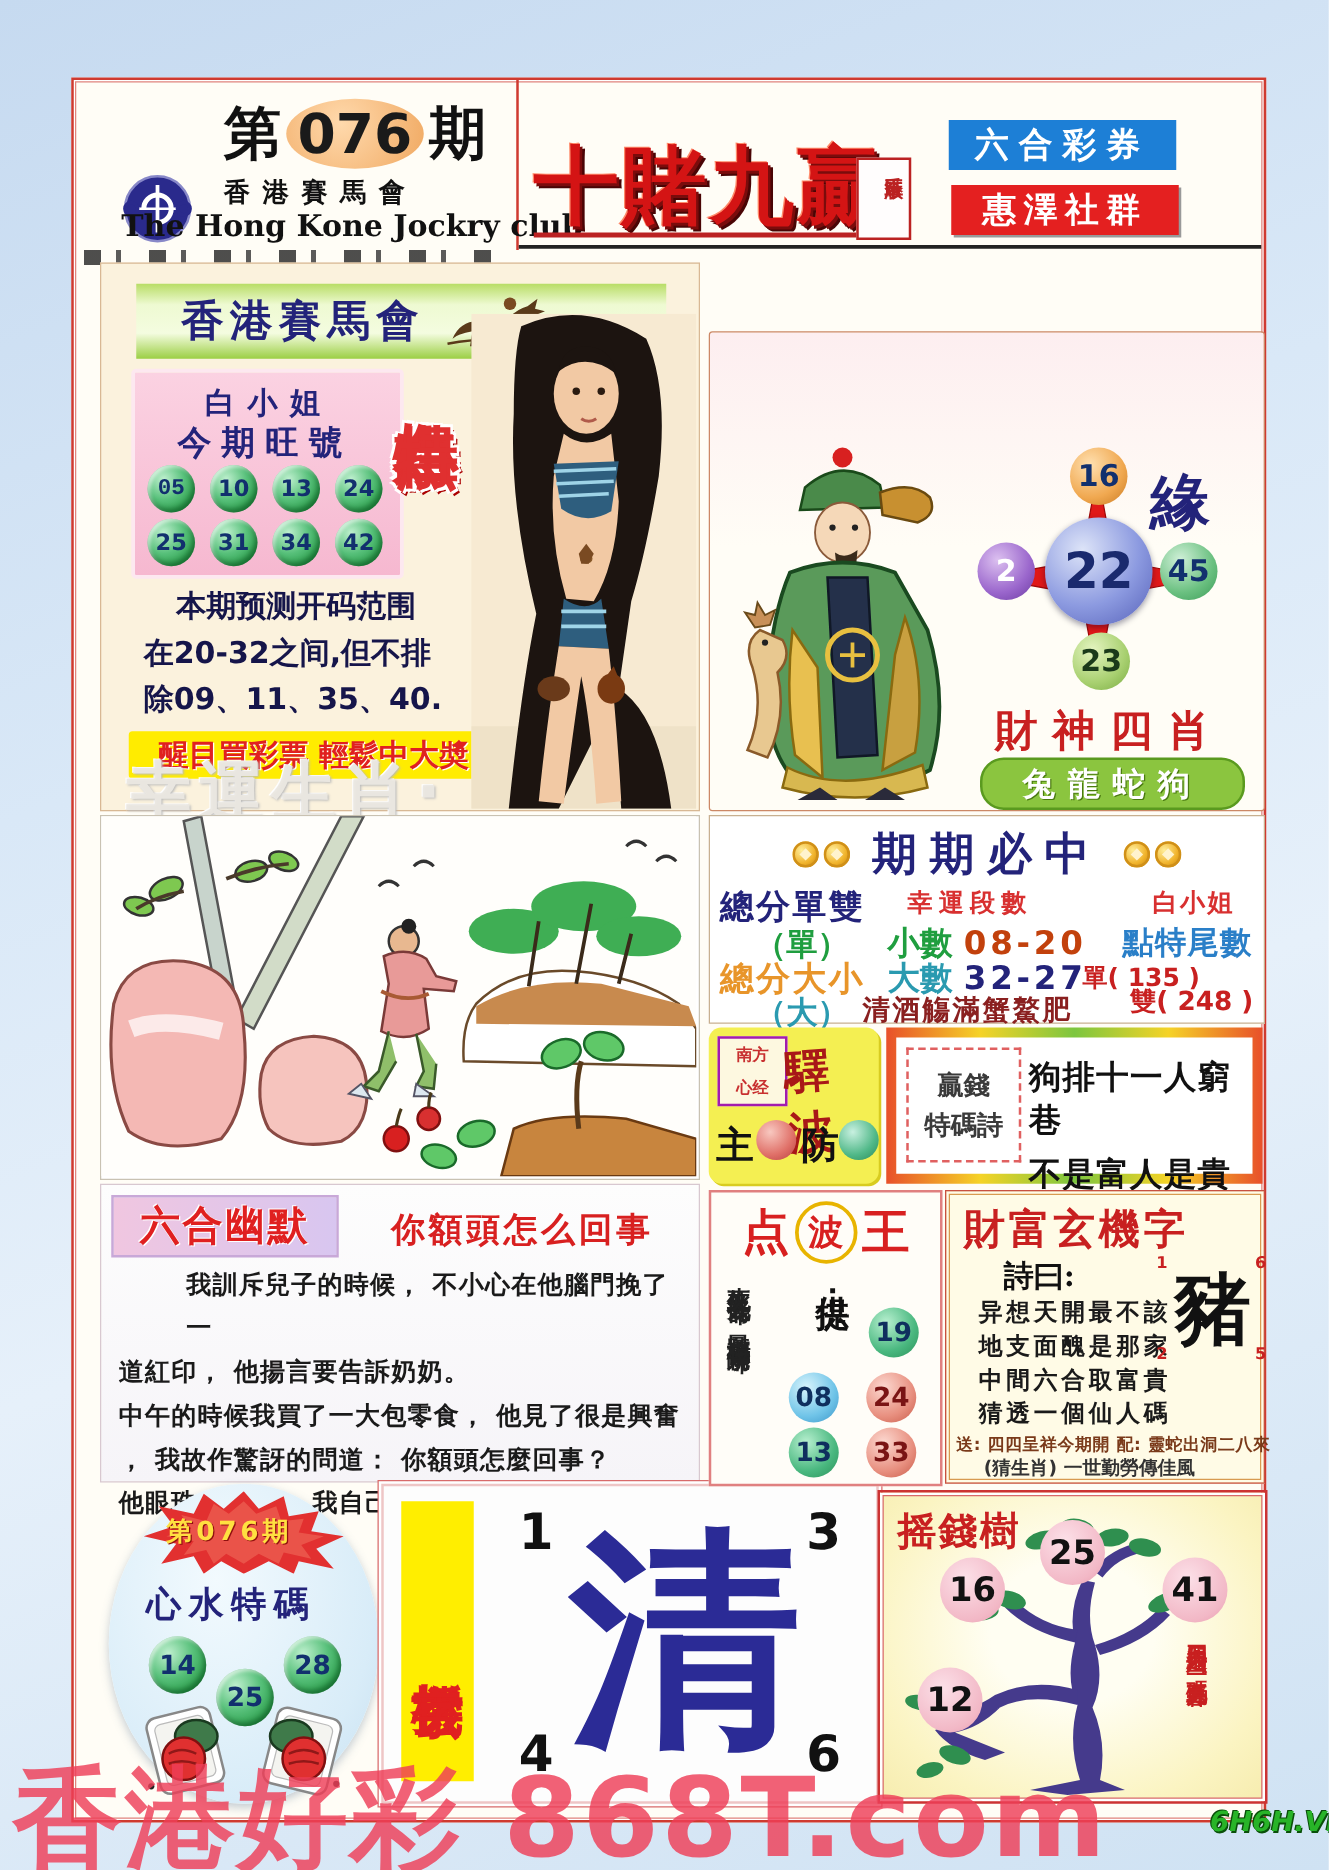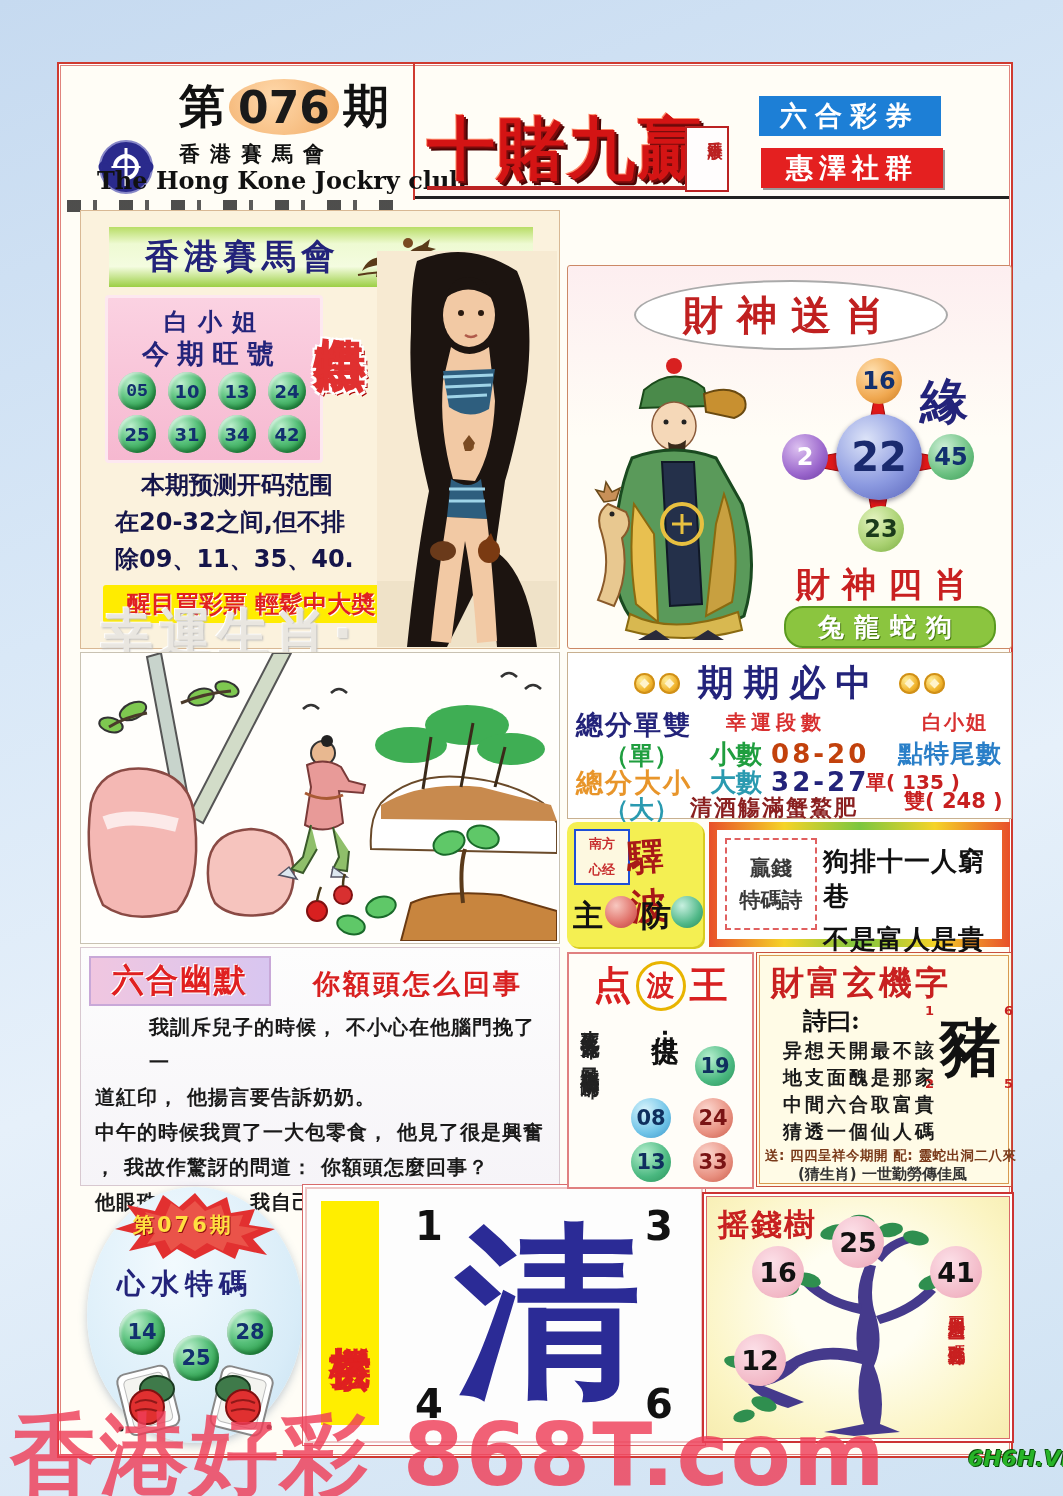--- a/index.html
+++ b/index.html
@@ -214,23 +214,20 @@
   <div class="panel" style="left:246px;top:1123px;width:394px;height:252px;background:#fdfdfd;border:2px solid #eec6c6;box-shadow:0 0 0 2px #fff,0 0 0 3px #d86a6a;">
     <div class="abs vtext" style="left:14px;top:12px;width:58px;height:224px;background:#ffee00;color:#e02020;font-size:42px;font-weight:900;display:flex;align-items:center;justify-content:center;line-height:58px;">玄機折字</div>
     <div class="abs" style="left:108px;top:14px;font-size:40px;font-weight:900;color:#111;">1</div>
     <div class="abs" style="left:338px;top:14px;font-size:40px;font-weight:900;color:#111;">3</div>
     <div class="abs" style="left:108px;top:192px;font-size:40px;font-weight:900;color:#111;">4</div>
     <div class="abs" style="left:338px;top:192px;font-size:40px;font-weight:900;color:#111;">6</div>
     <div class="abs" style="left:126px;top:14px;width:230px;height:224px;display:flex;align-items:center;justify-content:center;font-size:185px;font-weight:900;color:#2b2b96;">清</div>
   </div>
 
   <div class="panel" style="left:508px;top:201px;width:443px;height:382px;background:linear-gradient(180deg,#fdeef0 0%,#fffdf6 45%);border:1px solid #cc8866;border-radius:3px;">
-    <div class="abs" style="left:66px;top:14px;width:310px;height:66px;border:2px solid #aaa;border-radius:50%;background:#fff;display:flex;align-items:center;justify-content:center;">
-      <span style="font-size:40px;font-weight:900;color:#c02020;letter-spacing:14px;">財神送肖</span>
-    </div>
 
     <svg class="abs" style="left:6px;top:88px;" width="220" height="288" viewBox="0 0 220 288">
       <path d="M70 36 Q100 10 130 34 L134 52 L66 54 Z" fill="#4a8a4a" stroke="#1a4a1a" stroke-width="2"></path>
       <circle cx="100" cy="12" r="8" fill="#d82020"></circle>
       <path d="M130 40 Q156 30 170 44 Q176 58 160 64 L132 58 Z" fill="#c89030" stroke="#6a4a10" stroke-width="2"></path>
       <ellipse cx="100" cy="72" rx="22" ry="24" fill="#f5d8b8" stroke="#8a5a3a" stroke-width="1.5"></ellipse>
       <circle cx="92" cy="68" r="2.5" fill="#222"></circle>
           <circle cx="110" cy="68" r="2.5" fill="#222"></circle>
       <path d="M94 88 Q102 94 112 86 L110 108 L96 108 Z" fill="#3a2a1a"></path>
       <path d="M58 104 Q100 88 142 104 L168 150 Q186 210 170 262 Q130 284 70 278 Q36 250 40 190 Q44 136 58 104 Z" fill="#5a9a5a" stroke="#1a4a20" stroke-width="3"></path>
@@ -284,21 +281,21 @@
       <span style="color:#23237a;letter-spacing:3px;">32-27</span>
     </div>
     <div class="abs" style="left:298px;top:116px;font-size:20px;font-weight:900;color:#c82020;">單( 135 )</div>
     <div class="abs" style="left:122px;top:140px;font-size:22px;font-weight:900;color:#8a2020;letter-spacing:2px;">清酒觴滿蟹鰲肥</div>
     <div class="abs" style="left:354px;top:56px;font-size:20px;font-weight:900;color:#d83030;letter-spacing:2px;">白小姐</div>
     <div class="abs" style="left:330px;top:84px;font-size:25px;font-weight:900;color:#2a7fc8;letter-spacing:1px;">點特尾數</div>
     <div class="abs" style="left:336px;top:134px;font-size:21px;font-weight:900;color:#c82020;">雙( 248 )</div>
   </div>
 
   <div class="abs" style="left:508px;top:758px;width:136px;height:125px;background:#f4ef52;border-radius:10px;box-shadow:2px 2px 0 #d8cc20;">
-    <div class="abs" style="left:7px;top:7px;width:52px;height:52px;border:2px solid #1d4ed8;display:grid;grid-template-rows:1fr 1fr;align-items:center;justify-items:center;color:#c83030;font-size:13px;font-weight:900;background:#fdf8e0;">
+    <div class="abs" style="left:7px;top:7px;width:52px;height:52px;border:2px solid #a21caf;display:grid;grid-template-rows:1fr 1fr;align-items:center;justify-items:center;color:#c83030;font-size:13px;font-weight:900;background:#fdf8e0;">
       <span>南方</span>
       <span>心经</span>
     </div>
     <div class="abs" style="left:62px;top:10px;font-size:36px;font-weight:900;color:#a81818;letter-spacing:2px;transform:rotate(-4deg);">驛波</div>
     <div class="abs" style="left:6px;top:74px;font-size:30px;font-weight:900;color:#111;">主</div>
     <div class="abs" style="left:38px;top:74px;width:32px;height:32px;border-radius:50%;background:radial-gradient(circle at 35% 30%,#f8c8c0,#e07068 60%,#b84040);"></div>
     <div class="abs" style="left:74px;top:74px;font-size:30px;font-weight:900;color:#111;">防</div>
     <div class="abs" style="left:104px;top:74px;width:32px;height:32px;border-radius:50%;background:radial-gradient(circle at 35% 30%,#c8f0e0,#50b888 60%,#2a8858);"></div>
   </div>
 
@@ -343,21 +340,21 @@
       <div>猜透一個仙人碼</div>
     </div>
     <div class="abs" style="left:178px;top:56px;width:70px;height:78px;">
       <span style="position:absolute;left:-10px;top:-6px;font-size:13px;font-weight:900;color:#c82020;">1</span>
       <span style="position:absolute;right:-8px;top:-6px;font-size:13px;font-weight:900;color:#c82020;">6</span>
       <span style="position:absolute;left:-10px;bottom:-4px;font-size:13px;font-weight:900;color:#c82020;">2</span>
       <span style="position:absolute;right:-8px;bottom:-4px;font-size:13px;font-weight:900;color:#c82020;">5</span>
       <span style="position:absolute;left:0;top:0;width:70px;height:78px;display:flex;align-items:center;justify-content:center;font-size:62px;font-weight:900;color:#111;">豬</span>
     </div>
     <div class="abs" style="left:8px;top:194px;font-size:13.5px;font-weight:900;color:#7a3a1a;letter-spacing:.5px;white-space:nowrap;">送: 四四呈祥今期開  配: 靈蛇出洞二八來</div>
-    <div class="abs" style="left:30px;top:212px;font-size:15px;font-weight:900;color:#333;margin-left:11px;">(猜生肖) 一世勤勞傳佳風</div>
+    <div class="abs" style="left:30px;top:212px;font-size:15px;font-weight:900;color:#333;">(猜生肖) 一世勤勞傳佳風</div>
   </div>
 
   <div class="panel" style="left:643px;top:1128px;width:308px;height:247px;background:radial-gradient(ellipse at 50% 45%,#fffef2 30%,#fbf4c2 75%,#f6ecae);border:2px solid #cc3333;box-shadow:inset 0 0 0 2px #fff,inset 0 0 0 3px #d86a6a;">
     <div class="abs" style="left:14px;top:10px;font-size:31px;font-weight:900;color:#c82020;letter-spacing:2px;">摇錢樹</div>
     <svg class="abs" style="left:0;top:0;" width="308" height="247" viewBox="0 0 308 247">
       <path d="M160 230 Q150 200 158 170 Q148 150 156 120 Q150 95 162 70 L172 72 Q164 100 172 122 Q180 150 170 172 Q182 200 176 230 L196 238 L150 242 L120 238 Z" fill="#453a8c"></path>
       <path d="M158 170 Q120 160 96 172 Q70 186 52 182 L50 174 Q72 176 92 162 Q122 148 158 158 Z" fill="#453a8c"></path>
       <path d="M96 172 Q80 188 60 192 L100 208 L84 214 Q56 206 44 190 Z" fill="#453a8c"></path>
       <path d="M156 120 Q120 112 100 92 L108 86 Q128 106 158 110 Z" fill="#453a8c"></path>
       <path d="M162 70 Q150 48 128 42 L130 34 Q154 40 170 62 Z" fill="#453a8c"></path>

